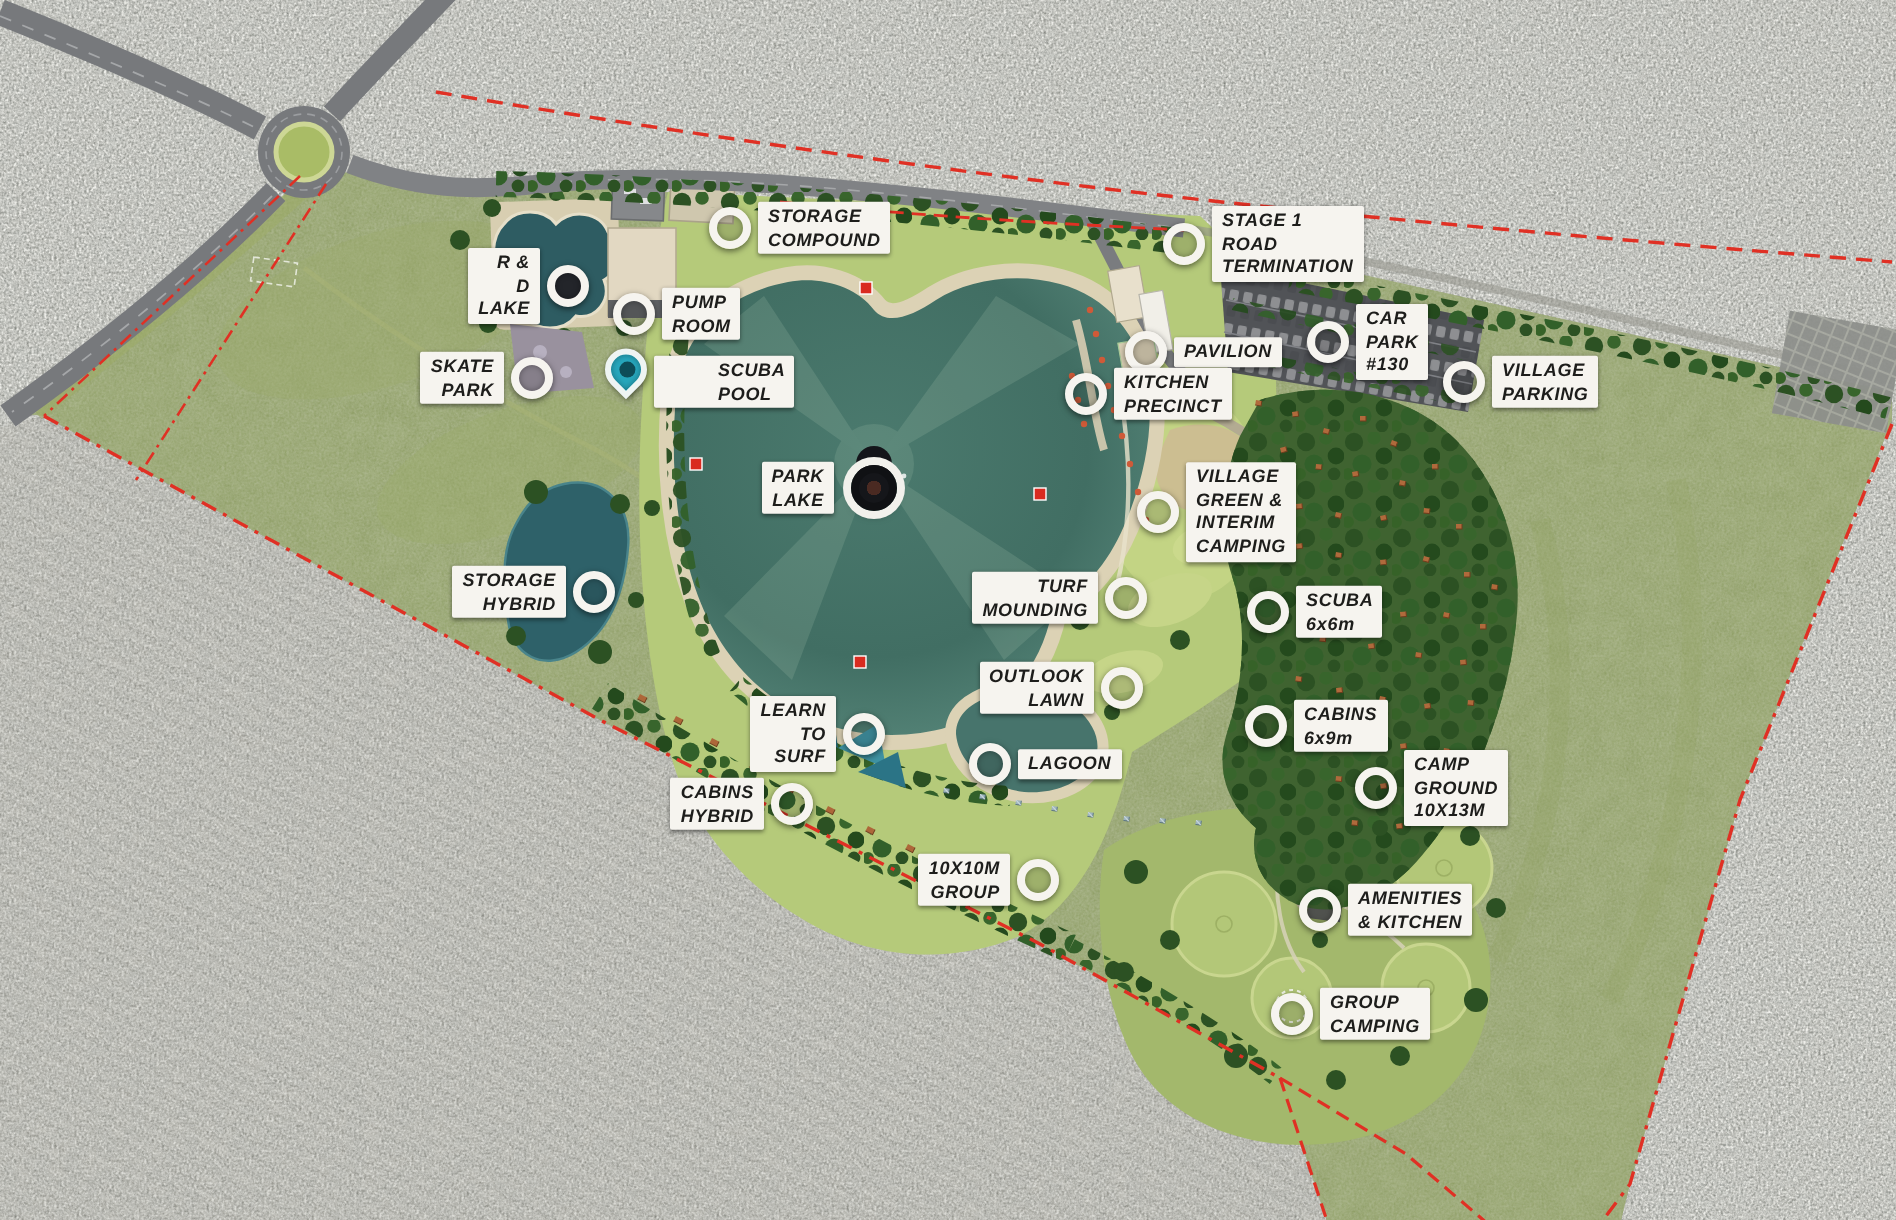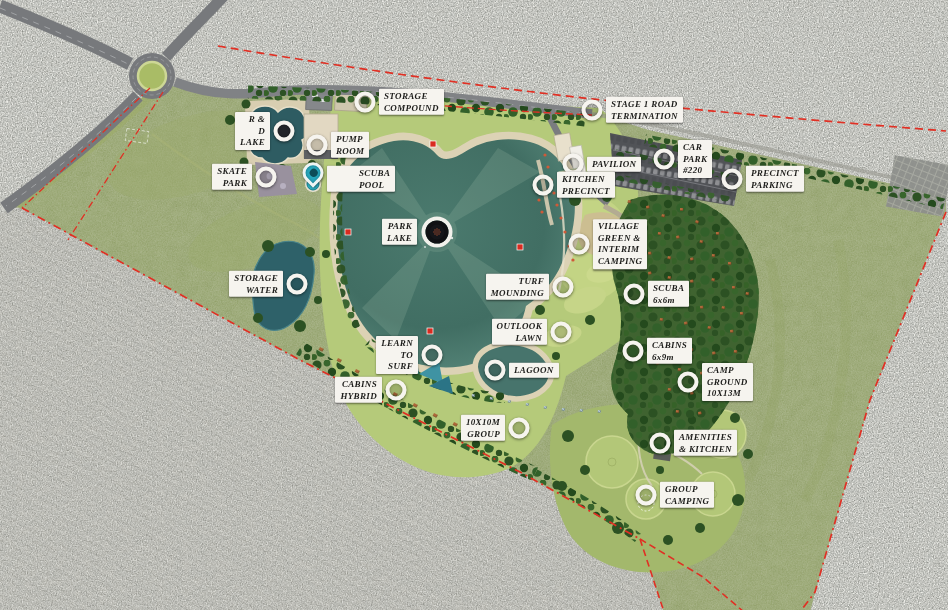--- a/index.html
+++ b/index.html
@@ -1,19 +1,19 @@
 <!DOCTYPE html>
 <html><head>
 <meta charset="utf-8">
 <style>
   html,body{margin:0;padding:0;background:#55564f;}
   #stage{position:relative;width:948px;height:610px;overflow:hidden;font-family:"Liberation Sans",sans-serif;}
   #plan{position:absolute;left:0;top:0;}
   
-  #annotations{position:absolute;left:0;top:0;width:948px;height:476px;font-family:Liberation Serif, serif;}
+  #annotations{position:absolute;left:0;top:12px;width:948px;height:476px;}
   .item{position:absolute;width:0;height:0;}
   .marker{position:absolute;left:0;top:0;transform:translate(-50%,-50%);width:13px;height:13px;
     border:4px solid #f6f4ef;border-radius:50%;background:rgba(20,22,20,.14);
     box-shadow:0 1px 3px rgba(0,0,0,.55), inset 0 0 3px rgba(0,0,0,.35);}
   .m-dark .marker{background:#23252a;}
   .m-target .marker{width:15px;height:15px;border:4px solid #101114;
     box-shadow:0 0 0 4px #f2f1ec,0 2px 4px rgba(0,0,0,.6);
     background:radial-gradient(circle,#4a2a22 0 34%,#15161a 35% 100%);}
   .m-pin .marker{width:15px;height:15px;border-radius:50% 50% 50% 0;
     transform:translate(-50%,-70%) rotate(-45deg);background:#27a7bd;border:3px solid #eef4f3;}
@@ -409,42 +409,42 @@
       <div class="item side-right m-pin" style="left: 313px; top: 177px;">
     <span class="marker"></span>
     <span class="lbl">SCUBA POOL</span>
   </div>
       <div class="item side-right m-circle" style="left: 573px; top: 164px;">
     <span class="marker"></span>
     <span class="lbl">PAVILION</span>
   </div>
       <div class="item side-right m-circle" style="left: 664px; top: 159px;">
     <span class="marker"></span>
-    <span class="lbl">CAR PARK #220</span>
+    <span class="lbl">CAR PARK #130</span>
   </div>
       <div class="item side-right m-circle" style="left: 543px; top: 185px;">
     <span class="marker"></span>
     <span class="lbl">KITCHEN PRECINCT</span>
   </div>
       <div class="item side-right m-circle" style="left: 732px; top: 179px;">
     <span class="marker"></span>
-    <span class="lbl">PRECINCT PARKING</span>
+    <span class="lbl">VILLAGE PARKING</span>
   </div>
       <div class="item side-left m-target" style="left: 437px; top: 232px;">
     <span class="marker"></span>
     <span class="lbl">PARK LAKE</span>
   </div>
       <div class="item side-right m-circle" style="left: 579px; top: 244px;">
     <span class="marker"></span>
     <span class="lbl">VILLAGE GREEN &amp;
 INTERIM CAMPING</span>
   </div>
       <div class="item side-left m-circle" style="left: 297px; top: 284px;">
     <span class="marker"></span>
-    <span class="lbl">STORAGE WATER</span>
+    <span class="lbl">STORAGE HYBRID</span>
   </div>
       <div class="item side-left m-circle" style="left: 563px; top: 287px;">
     <span class="marker"></span>
     <span class="lbl">TURF MOUNDING</span>
   </div>
       <div class="item side-right m-circle" style="left: 634px; top: 294px;">
     <span class="marker"></span>
     <span class="lbl">SCUBA 6x6m</span>
   </div>
       <div class="item side-left m-circle" style="left: 561px; top: 332px;">

